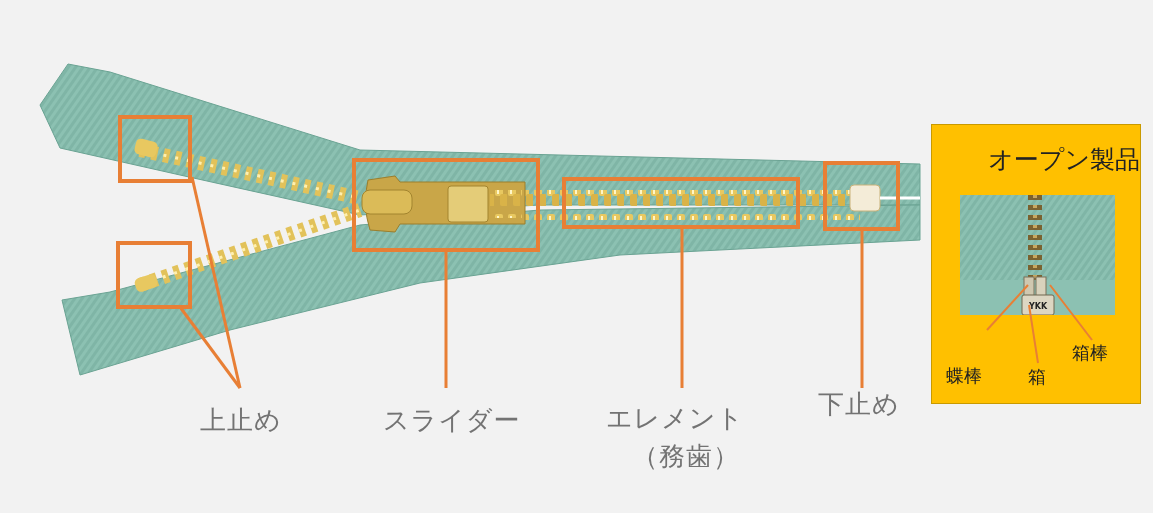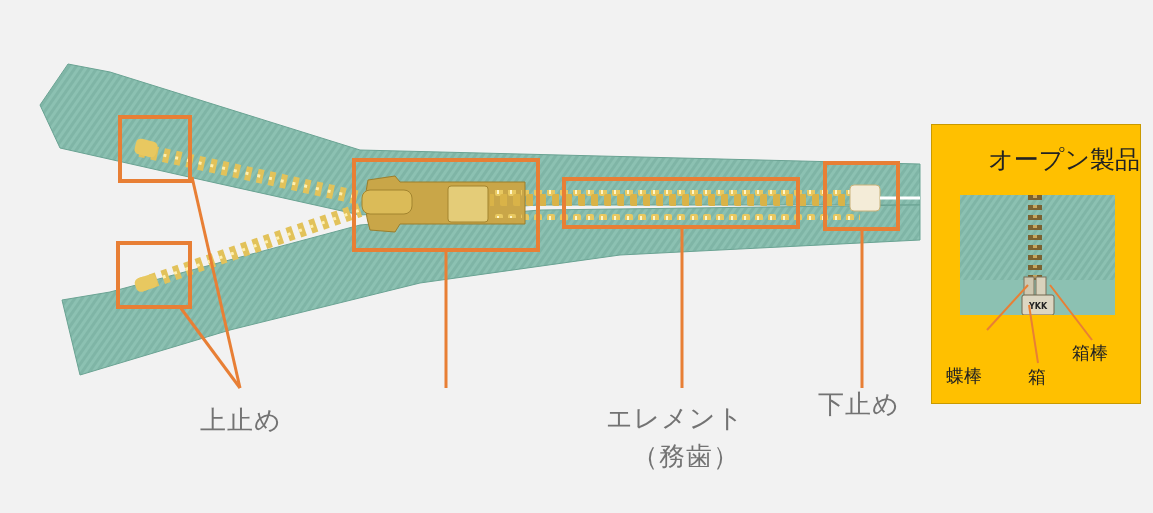--- a/index.html
+++ b/index.html
@@ -112,20 +112,21 @@
     <g stroke="#e87f35" stroke-width="3">
       <line x1="192" y1="177" x2="240" y2="388"></line>
       <line x1="180" y1="307" x2="240" y2="388"></line>
       <line x1="446" y1="250" x2="446" y2="388"></line>
       <line x1="682" y1="227" x2="682" y2="388"></line>
       <line x1="862" y1="229" x2="862" y2="388"></line>
     </g>
   </svg>
 
   <div class="label" style="left:200px; top:404px;">上止め</div>
+  <div class="label" style="left:383px; top:404px;">スライダー</div>
   <div class="label" style="left:606px; top:404px;font-family:Liberation Mono, monospace;">エレメント</div>
   <div class="label" style="left:632px; top:440px;text-align:right;">（務歯）</div>
   <div class="label" style="left:818px; top:388px;text-align:right;">下止め</div>
 
   <div class="inset">
     <div class="inset-title">オープン製品</div>
     <div class="inset-photo">
       <svg width="155" height="120" viewBox="0 0 155 120">
         <rect x="0" y="0" width="155" height="120" fill="url(#weave)"></rect>
         <rect x="0" y="85" width="155" height="35" fill="#8cc1b2"></rect>

